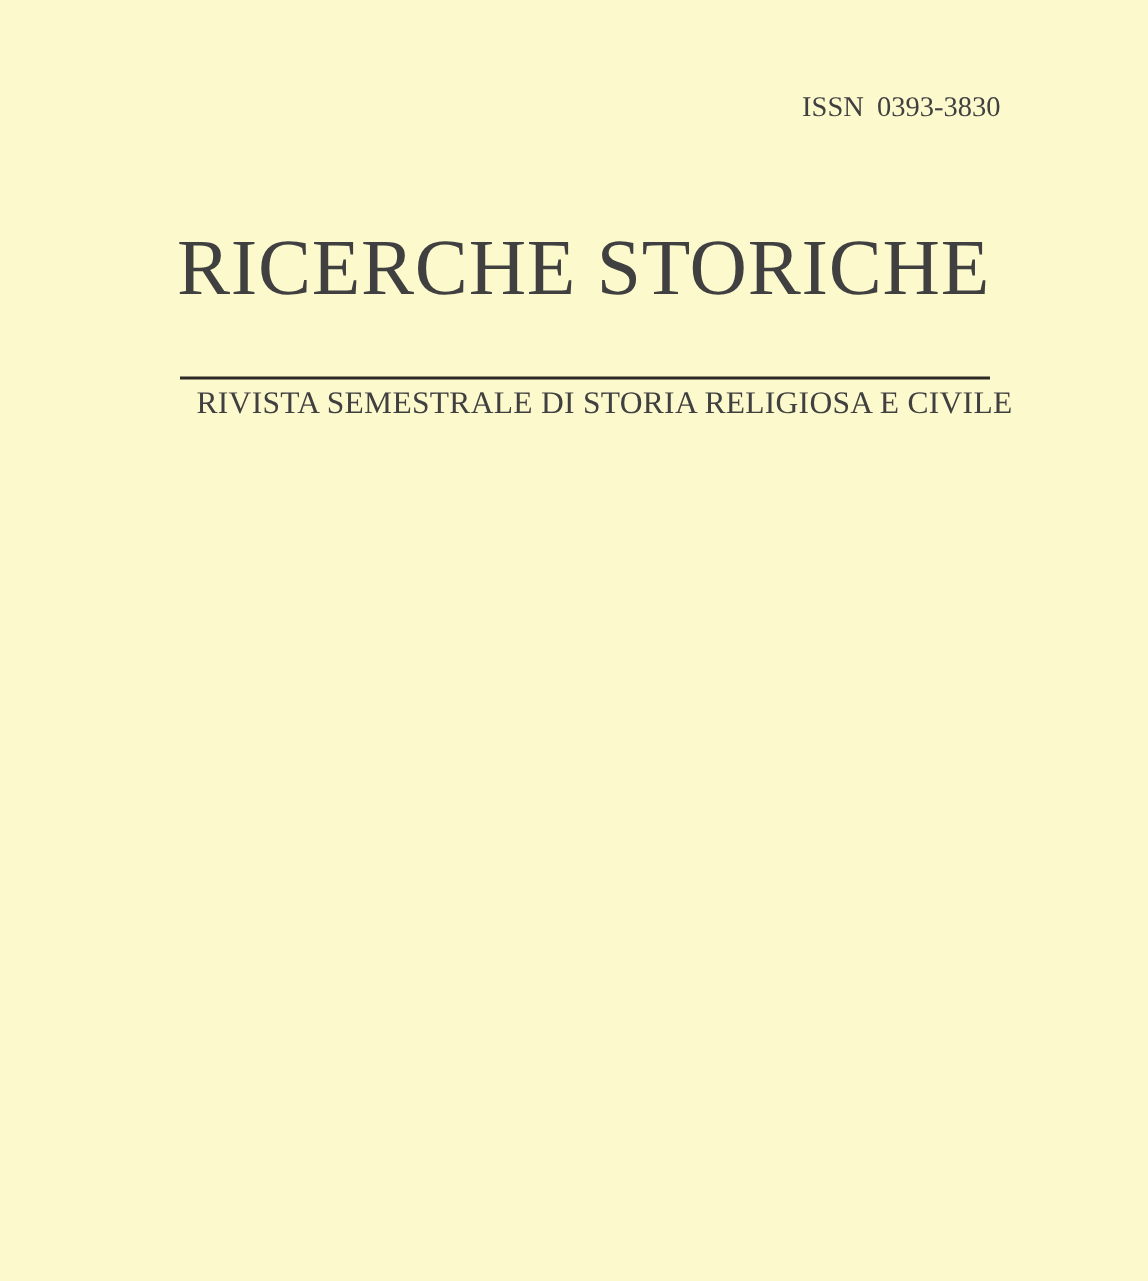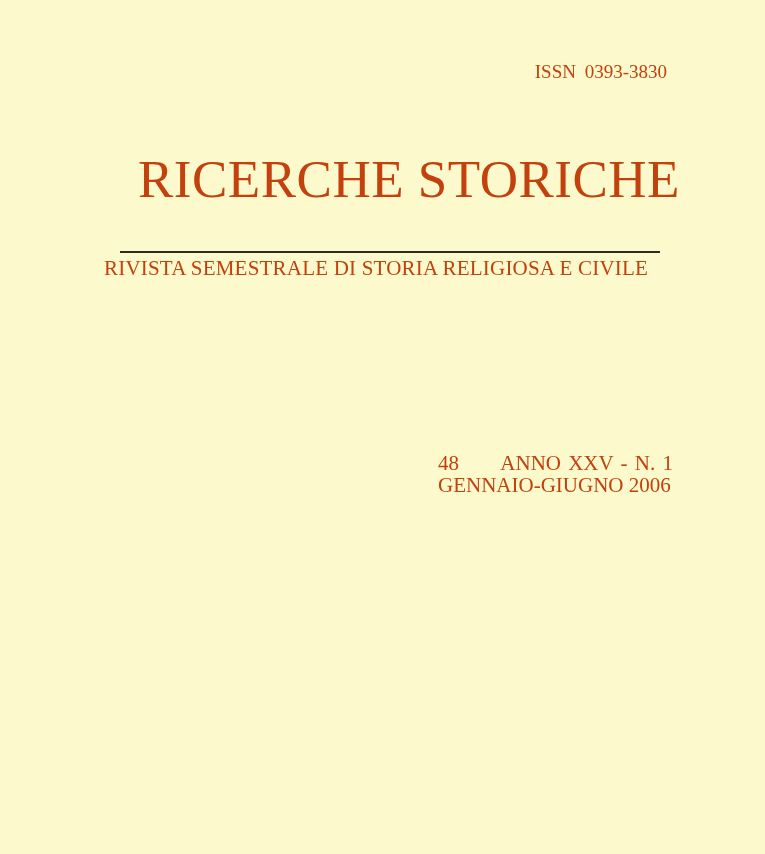--- a/index.html
+++ b/index.html
@@ -5,54 +5,53 @@
   html, body {
     margin: 0;
     padding: 0;
   }
   .cover {
     position: relative;
     width: 765px;
     height: 854px;
     background: #fcf9cd;
     font-family: "Liberation Serif", "DejaVu Serif", serif;
-    color: #c2410c;
+    color: #404040;
     overflow: hidden;
   }
   .issn {
     position: absolute;
     top: 61px;
     right: 98px;
     font-size: 19px;
     line-height: 22px;
     word-spacing: 4px;
     white-space: nowrap;
   }
   .title {
     position: absolute;
     top: 154px;
     left: 118px;
     font-size: 53px;
     line-height: 50px;
     letter-spacing: 0.5px;
     white-space: nowrap;
-    margin-left: 20px;
   }
   .title-rule {
     position: absolute;
     top: 251px;
     left: 120px;
     width: 540px;
     height: 2px;
     background: #2c2a24;
   }
   .subtitle {
     position: absolute;
     top: 256px;
-    left: 104px;
+    left: 131px;
     font-size: 21px;
     line-height: 24px;
     letter-spacing: 0.2px;
     white-space: nowrap;
   }
   .issue-block {
     position: absolute;
     top: 452px;
     left: 438px;
     width: 235px;
@@ -79,21 +78,14 @@
   <div class="issn">ISSN 0393-3830</div>
 
   <div class="title">
     <div>RICERCHE STORICHE</div>
   </div>
 
   <div class="title-rule"></div>
 
   <div class="subtitle">RIVISTA SEMESTRALE DI STORIA RELIGIOSA E CIVILE</div>
 
-  <div class="issue-block">
-    <div class="issue-line1">
-      <span>48</span>
-      <span class="issue-volume">ANNO XXV - N. 1</span>
-    </div>
-    <div class="issue-line2">GENNAIO-GIUGNO 2006</div>
-  </div>
 
 </div>
 
 </body></html>

